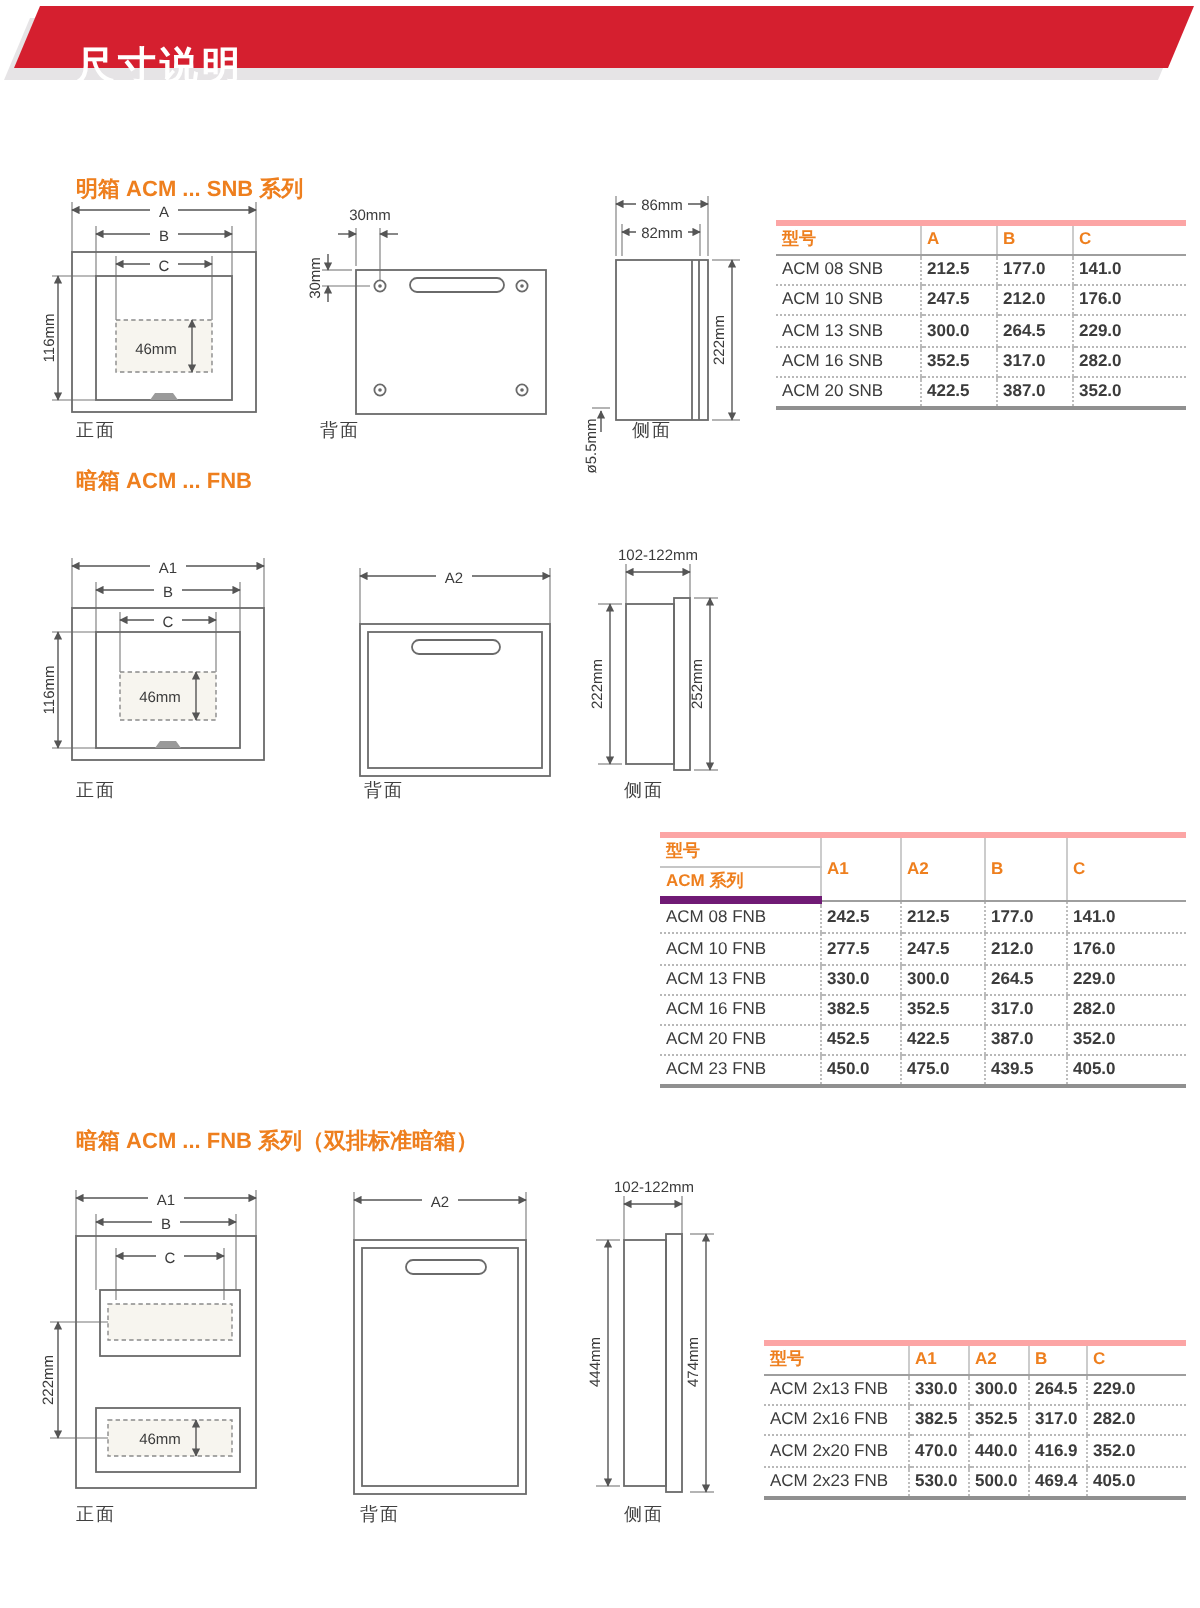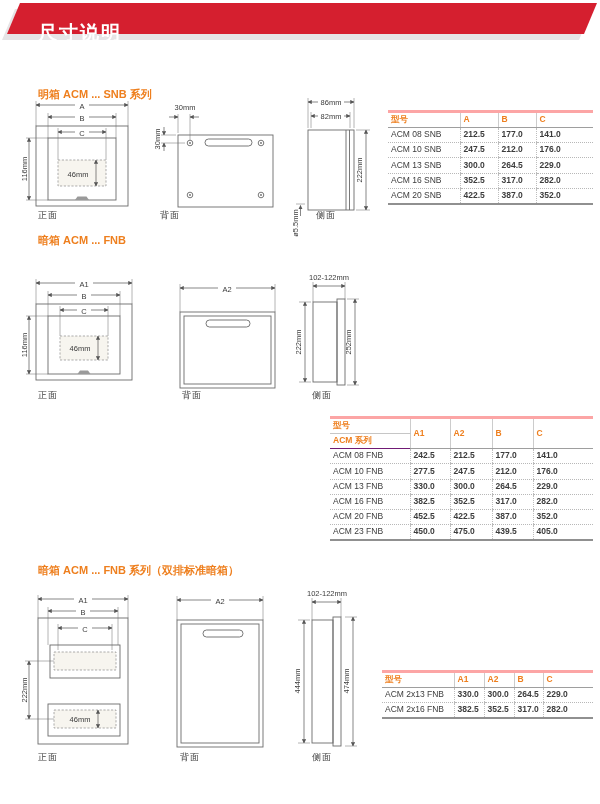--- a/index.html
+++ b/index.html
@@ -39,21 +39,21 @@
   
   table.spec{border-collapse:collapse;table-layout:fixed;width:100%;
     font-size:8.5px;color:#3c3c3c;}
   table.spec th,table.spec td{
     padding:2.2px 2px 2.2px 3px;text-align:left;font-weight:normal;
     white-space:nowrap;overflow:hidden;height:9px;line-height:1.15;}
   table.spec thead th{color:#ee7f1e;font-weight:bold;
     border-top:3px solid #fca5a5;border-bottom:1px solid #9e9e9e;}
   table.spec thead th+th{border-left:1px solid #cccccc;}
   table.spec thead th.th-main{border-bottom:1px solid #c6c6c6;}
-  table.spec thead th.th-sub{border-top:1px solid #c6c6c6;border-bottom:1px solid #701a75;}
+  table.spec thead th.th-sub{border-top:1px solid #c6c6c6;border-bottom:4px solid #701a75;}
   table.spec tbody td{border-bottom:1px dotted #b8b8b8;}
   table.spec tbody td+td{border-left:1px dotted #bdbdbd;font-weight:bold;}
   table.spec tbody tr:last-child td{border-bottom:2px solid #909090;}
 </style>
 </head>
 <body>
 
 <div class="abs banner-shadow"></div>
 <div class="abs banner"></div>
 <div class="abs banner-title">尺寸说明</div>
@@ -473,15 +473,29 @@
           <td>264.5</td>
           <td>229.0</td>
         </tr>
         <tr>
           <td>ACM 2x16 FNB</td>
           <td>382.5</td>
           <td>352.5</td>
           <td>317.0</td>
           <td>282.0</td>
         </tr>
+        <tr>
+          <td>ACM 2x20 FNB</td>
+          <td>470.0</td>
+          <td>440.0</td>
+          <td>416.9</td>
+          <td>352.0</td>
+        </tr>
+        <tr>
+          <td>ACM 2x23 FNB</td>
+          <td>530.0</td>
+          <td>500.0</td>
+          <td>469.4</td>
+          <td>405.0</td>
+        </tr>
       </tbody>
     </table>
 </div>
 
 </body></html>

